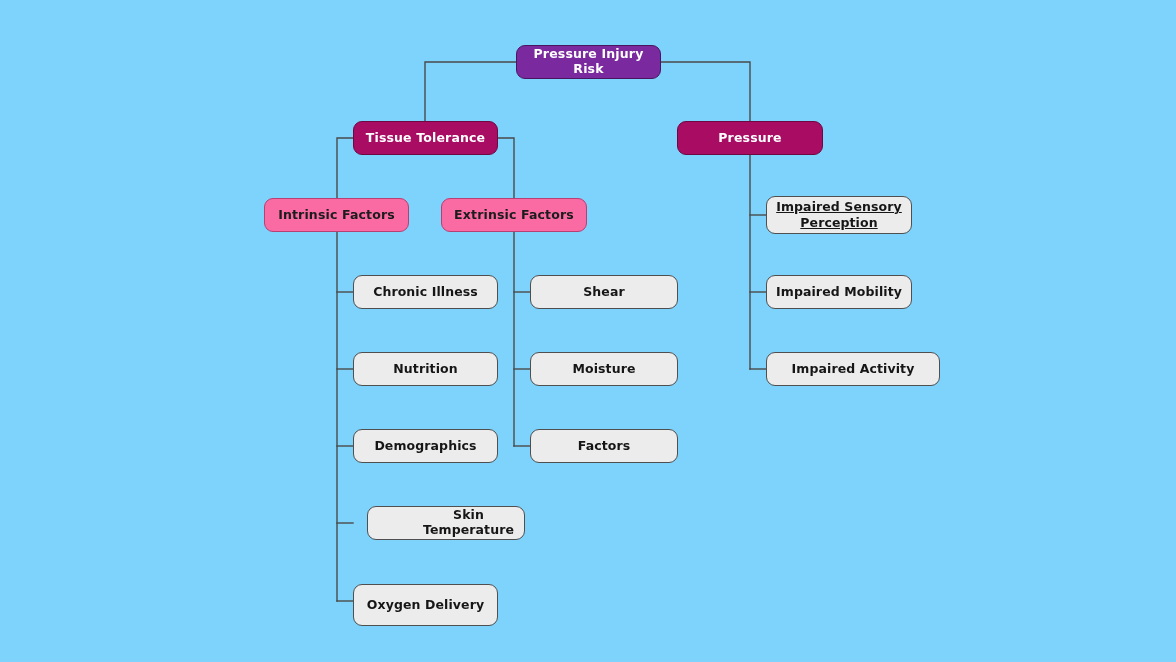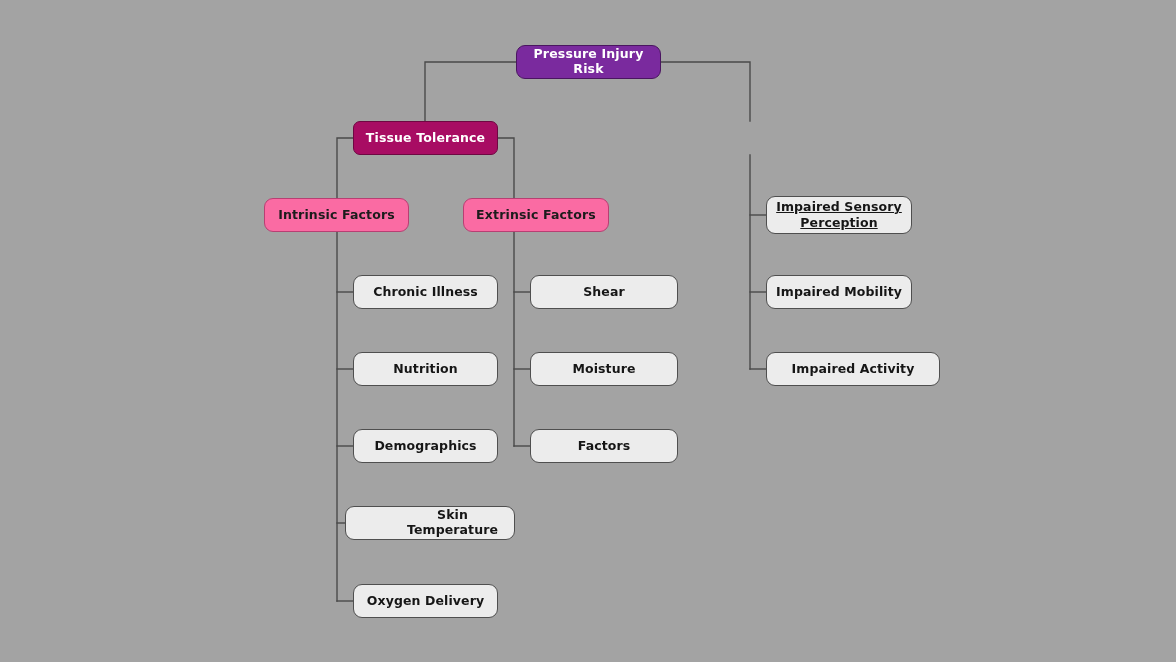--- a/index.html
+++ b/index.html
@@ -7,21 +7,21 @@
     padding: 0;
     background: #ffffff;
   }
   body {
     font-family: "DejaVu Sans", sans-serif;
   }
   #canvas {
     position: relative;
     width: 1176px;
     height: 662px;
-    background: #a3a3a3;
+    background: #7dd3fc;
     overflow: hidden;
   }
   #edges {
     position: absolute;
     left: 0;
     top: 0;
     width: 1176px;
     height: 662px;
   }
   .node {
@@ -101,32 +101,33 @@
 
       <path d="M 750 155 L 750 369"></path>
       <path d="M 750 215 L 766 215"></path>
       <path d="M 750 292 L 766 292"></path>
       <path d="M 750 369 L 766 369"></path>
     </g>
   </svg>
 
   <div class="node node-root" style="left:516px; top:45px; width:145px; height:34px;">Pressure Injury Risk</div>
 
-  <div class="node node-l1" style="left:353px; top:121px; width:145px; height:34px;border-radius:7px;">Tissue Tolerance</div>
+  <div class="node node-l1" style="left:353px; top:121px; width:145px; height:34px;">Tissue Tolerance</div>
 
+  <div class="node node-l1" style="left:677px; top:121px; width:146px; height:34px;">Pressure</div>
 
   <div class="node node-l2" style="left:264px; top:198px; width:145px; height:34px;">Intrinsic Factors</div>
 
-  <div class="node node-l2" style="left:441px; top:198px; width:146px; height:34px;margin-left:22px;">Extrinsic Factors</div>
+  <div class="node node-l2" style="left:441px; top:198px; width:146px; height:34px;">Extrinsic Factors</div>
 
   <div class="node node-leaf" style="left:353px; top:275px; width:145px; height:34px;">Chronic Illness</div>
   <div class="node node-leaf" style="left:353px; top:352px; width:145px; height:34px;">Nutrition</div>
   <div class="node node-leaf" style="left:353px; top:429px; width:145px; height:34px;">Demographics</div>
-  <div class="node node-leaf" style="left:345px; top:506px; width:170px; height:34px;padding-left:45px;">Skin Temperature</div>
-  <div class="node node-leaf" style="left:353px; top:584px; width:145px; height:34px;">Oxygen Delivery</div>
+  <div class="node node-leaf" style="left:367px; top:506px; width:158px; height:34px;padding-left:45px;">Skin Temperature</div>
+  <div class="node node-leaf" style="left:353px; top:584px; width:145px; height:42px;">Oxygen Delivery</div>
 
   <div class="node node-leaf" style="left:530px; top:275px; width:148px; height:34px;">Shear</div>
   <div class="node node-leaf" style="left:530px; top:352px; width:148px; height:34px;">Moisture</div>
   <div class="node node-leaf" style="left:530px; top:429px; width:148px; height:34px;">Factors</div>
 
   <div class="node node-leaf two-line" style="left:766px; top:196px; width:146px; height:38px;text-decoration:underline;">Impaired Sensory Perception</div>
   <div class="node node-leaf" style="left:766px; top:275px; width:146px; height:34px;">Impaired Mobility</div>
   <div class="node node-leaf" style="left:766px; top:352px; width:174px; height:34px;">Impaired Activity</div>
 
 </div>

